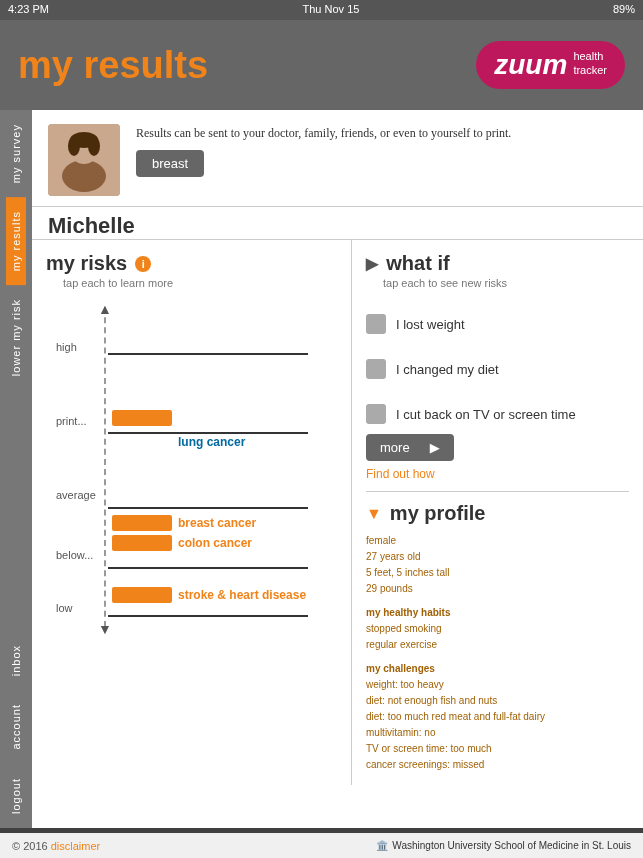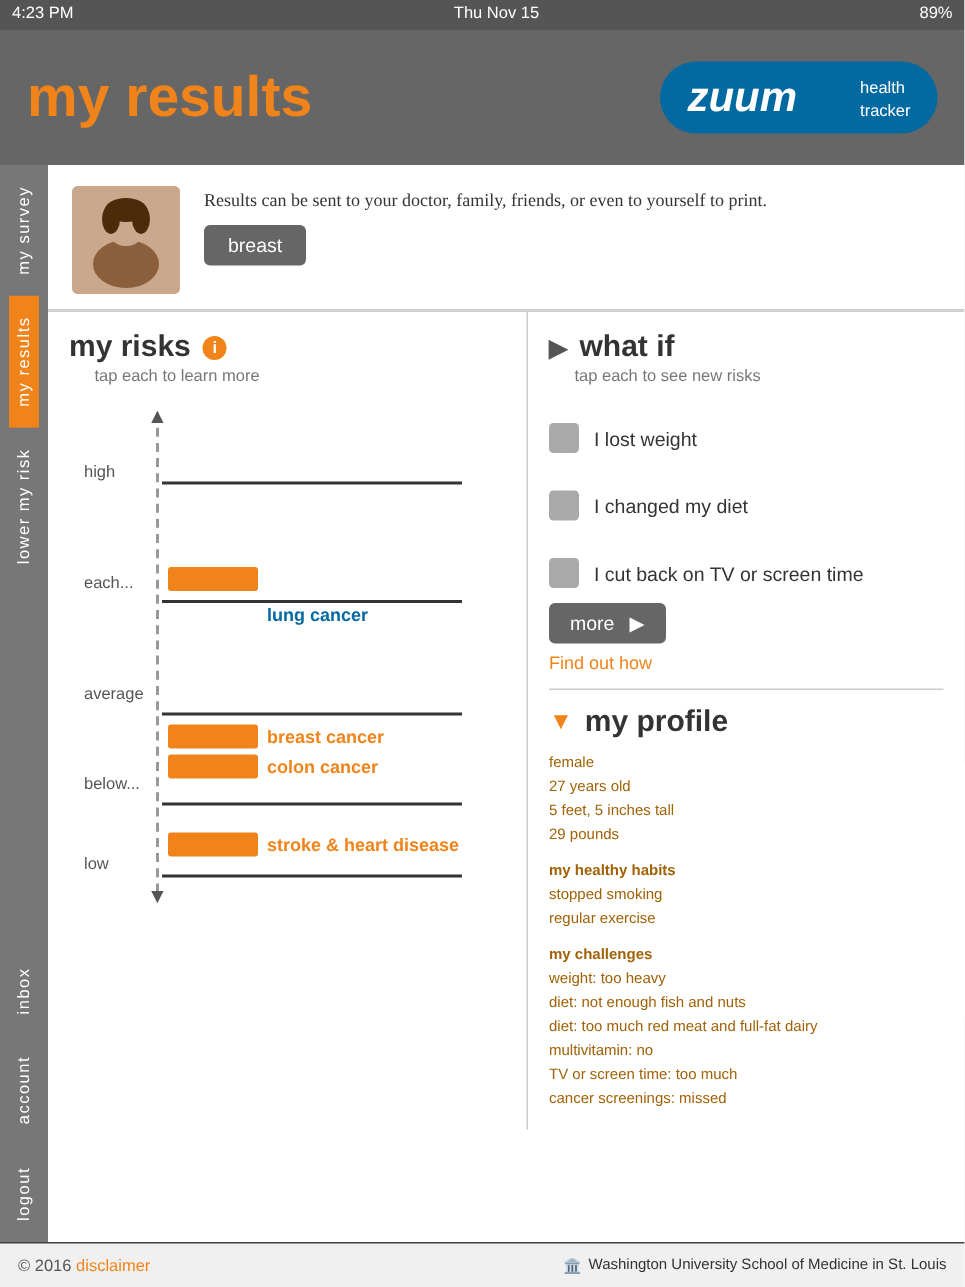--- a/index.html
+++ b/index.html
@@ -32,26 +32,25 @@
       justify-content: space-between;
       padding: 10px 18px;
       height: 90px;
     }
     .header-title {
       color: #f0841a;
       font-size: 38px;
       font-weight: bold;
     }
     .logo-oval {
-      background: #0369a1;
+      background: #be185d;
       border-radius: 50px;
       padding: 8px 18px;
       display: flex;
-      align-items: flex-end;
-      gap: 36px;
+      align-items: flex-start;
     }
     .logo-zuum {
       color: #fff;
       font-size: 28px;
       font-weight: bold;
       font-style: italic;
     }
     .logo-sub {
       color: #fff;
       font-size: 11px;
@@ -253,21 +252,21 @@
     .more-btn {
       background: #666;
       color: #fff;
       border: none;
       padding: 6px 14px;
       border-radius: 4px;
       font-size: 13px;
       cursor: pointer;
       display: flex;
       align-items: center;
-      gap: 10px;
+      gap: 20px;
       margin: 10px 0 6px 0;
     }
     .find-out {
       color: #f0841a;
       font-size: 12px;
       cursor: pointer;
     }
 
     
     .profile-divider {
@@ -293,21 +292,21 @@
       color: #a16207;
       line-height: 1.6;
     }
     .profile-bold {
       font-weight: bold;
     }
 
     
     .footer {
       background: #f0f0f0;
-      border-top: 1px solid #404040;
+      border-top: 5px solid #404040;
       display: flex;
       align-items: center;
       justify-content: space-between;
       padding: 5px 12px;
       height: 30px;
       font-size: 11px;
       color: #555;
     }
     .footer-disclaimer {
       color: #f0841a;
@@ -372,38 +371,39 @@
           <ellipse cx="36" cy="16" rx="14" ry="8" fill="#4a2c0a"></ellipse>
           <ellipse cx="26" cy="22" rx="6" ry="10" fill="#4a2c0a"></ellipse>
           <ellipse cx="46" cy="22" rx="6" ry="10" fill="#4a2c0a"></ellipse>
         </svg>
       </div>
       <div class="user-info">
         <div class="user-info-text">Results can be sent to your doctor, family, friends, or even to yourself to print.</div>
         <button class="email-btn">breast</button>
       </div>
     </div>
+    <div class="username">Michelle</div>
 
     <div class="two-col">
 
       <div class="left-col">
         <div class="section-title">
           <span>my risks</span>
           <span class="info-icon">i</span>
         </div>
         <div class="section-subtitle">tap each to learn more</div>
 
         <div class="risk-chart">
 
           <div class="chart-axis"></div>
           <div class="chart-arrow-up">▲</div>
           <div class="chart-arrow-down">▼</div>
 
           <div class="risk-label" style="top:44px;">high</div>
-          <div class="risk-label" style="top:118px;">each...</div>
+          <div class="risk-label" style="top:118px;">print...</div>
           <div class="risk-label" style="top:192px;">average</div>
           <div class="risk-label" style="top:252px;">below...</div>
           <div class="risk-label" style="top:305px;">low</div>
 
           <div class="risk-bar-line" style="top:56px; width:200px;"></div>
           <div class="risk-bar-line" style="top:135px; width:200px;"></div>
           <div class="risk-bar-line" style="top:210px; width:200px;"></div>
           <div class="risk-bar-line" style="top:270px; width:200px;"></div>
           <div class="risk-bar-line" style="top:318px; width:200px;"></div>
 

